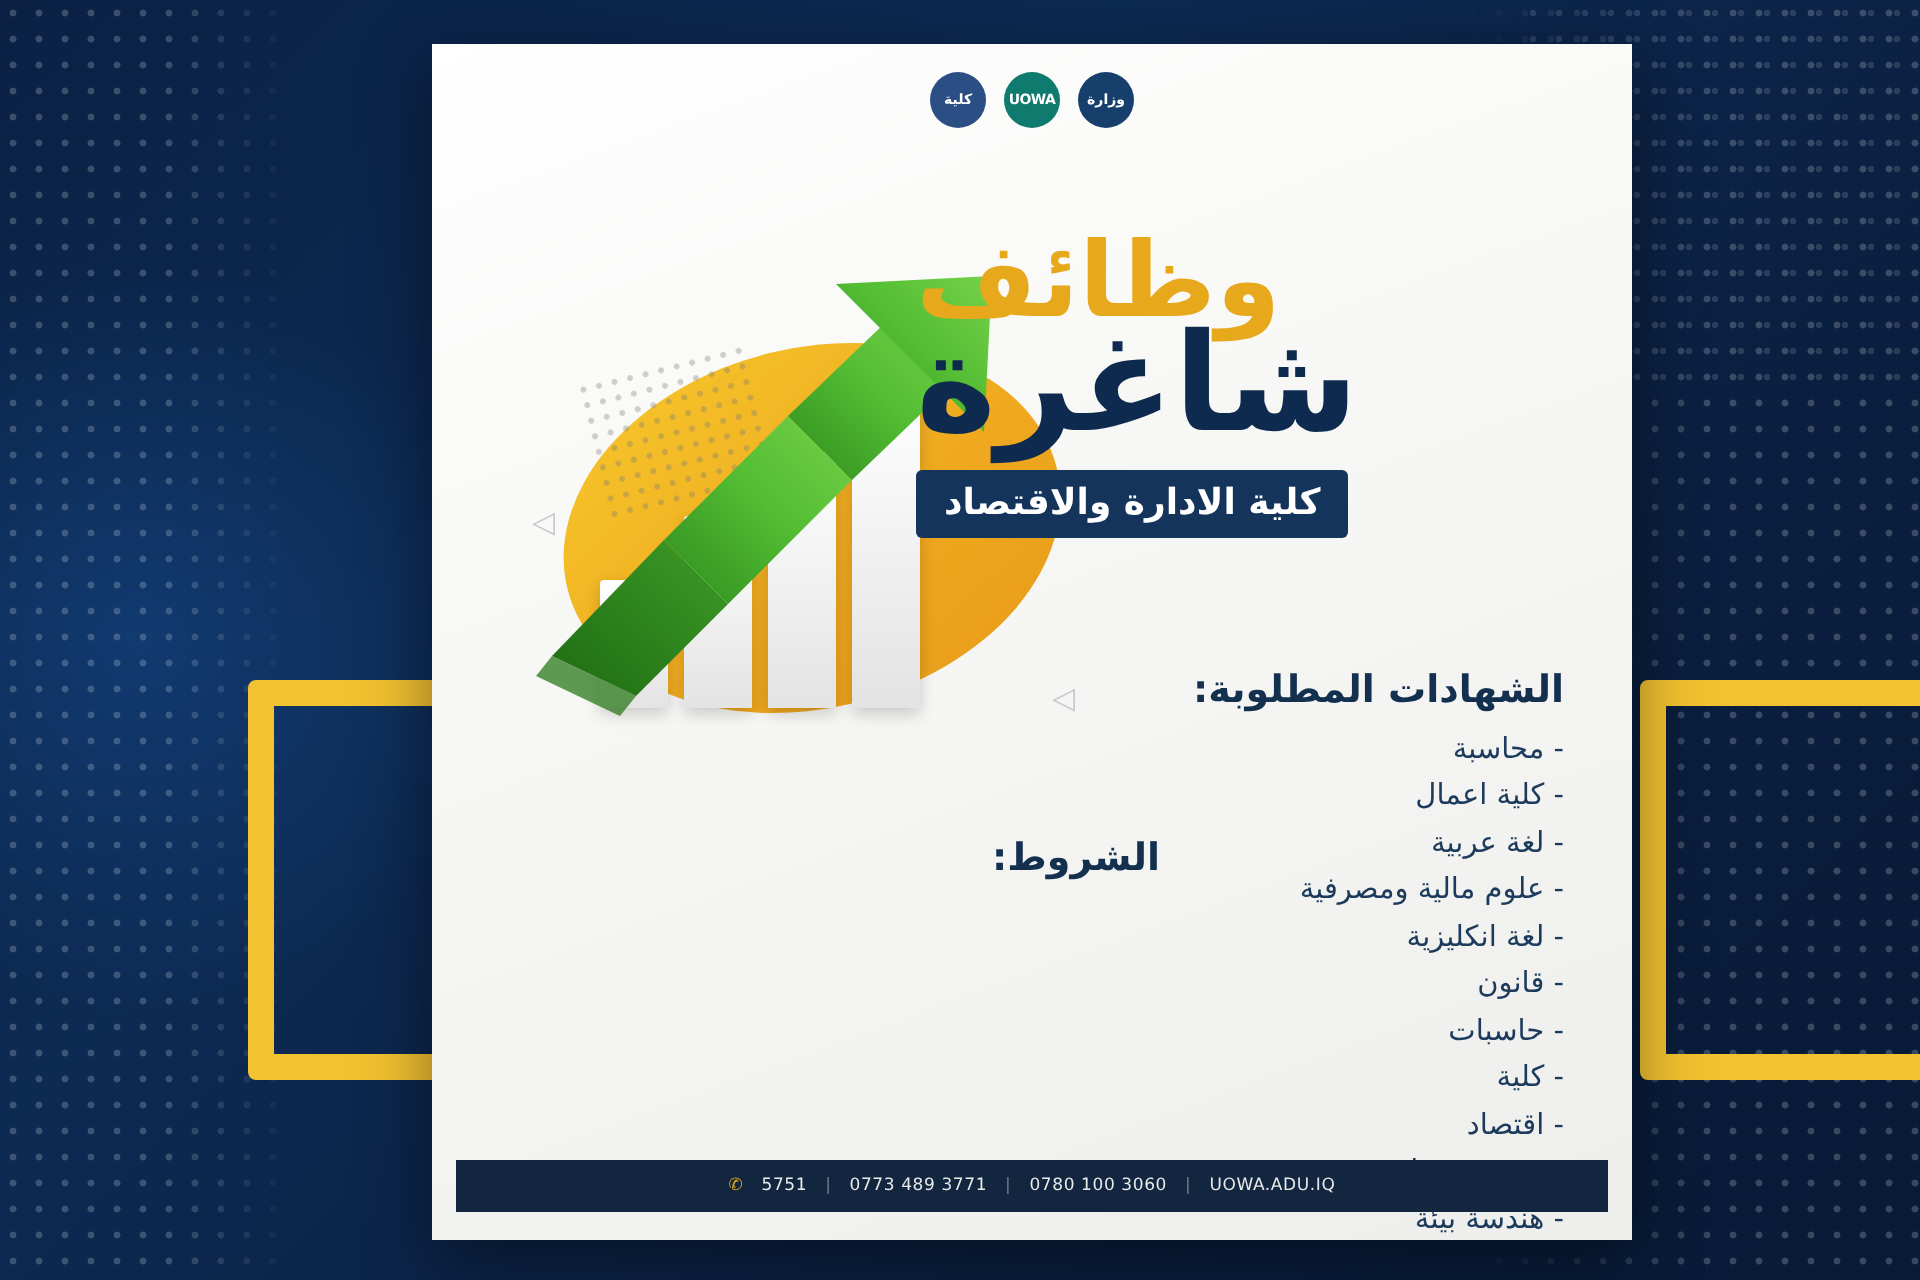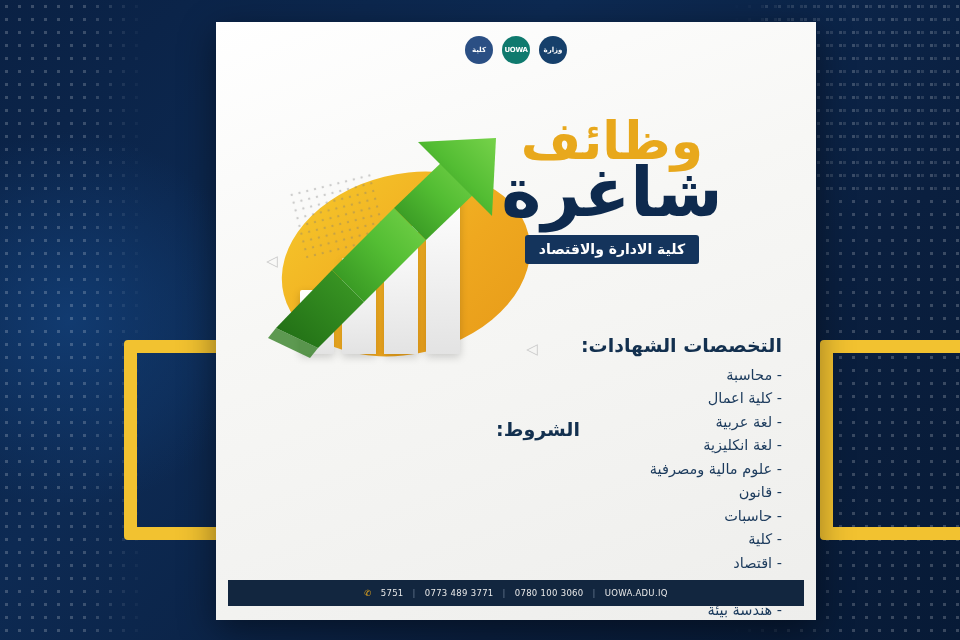--- a/index.html
+++ b/index.html
@@ -122,23 +122,23 @@
   #bar-3 { left: 126px; width: 34px; height: 128px; }
   #bar-4 { left: 168px; width: 34px; height: 160px; }
   #arrow-svg { position: absolute; left: 0; top: 0; }
   .tri-outline { position: absolute; color: #c9c9c9; font-size: 15px; }
   #tri-left  { left: 8px;   top: 120px; }
   #tri-right { left: 268px; top: 208px; }
 
   
   #headline {
     position: absolute;
-    right: 34px; top: 92px;
+    right: 18px; top: 92px;
     width: 340px;
-    text-align: center;
+    text-align: left;
   }
   #title-line1 {
     font-size: 52px;
     font-weight: bold;
     color: #e8a81c;
     line-height: 1.05;
     letter-spacing: 1px;
   }
   #title-line2 {
     font-size: 68px;
@@ -146,21 +146,21 @@
     color: #0e2a4e;
     line-height: 1.0;
     margin-top: -10px;
     letter-spacing: 1px;
   }
   #subtitle-badge {
     display: inline-block;
     margin-top: 8px;
     background: #14345c;
     color: #ffffff;
-    font-size: 14px;
+    font-size: 18px;
     font-weight: bold;
     padding: 6px 14px 7px;
     border-radius: 3px;
   }
 
   
   #specialties {
     position: absolute;
     right: 34px; top: 312px;
     width: 300px;
@@ -276,26 +276,26 @@
     <div class="tri-outline" id="tri-right">◁</div>
   </div>
 
   <div id="headline">
     <div id="title-line1">وظائف</div>
     <div id="title-line2">شاغرة</div>
     <div id="subtitle-badge">كلية الادارة والاقتصاد</div>
   </div>
 
   <div id="specialties">
-    <div id="specialties-heading">التخصصات الشهادات:</div>
+    <div id="specialties-heading">الشهادات المطلوبة:</div>
     <div class="spec-item">- محاسبة</div>
     <div class="spec-item">- كلية اعمال</div>
     <div class="spec-item">- لغة عربية</div>
+    <div class="spec-item">- علوم مالية ومصرفية</div>
     <div class="spec-item">- لغة انكليزية</div>
-    <div class="spec-item">- علوم مالية ومصرفية</div>
     <div class="spec-item">- قانون</div>
     <div class="spec-item">- حاسبات</div>
     <div class="spec-item">- كلية</div>
     <div class="spec-item">- اقتصاد</div>
     <div class="spec-item">- هندسة نفط</div>
     <div class="spec-item">- هندسة بيئة</div>
   </div>
 
   <div id="conditions">
     <div id="conditions-heading">الشروط:</div>

